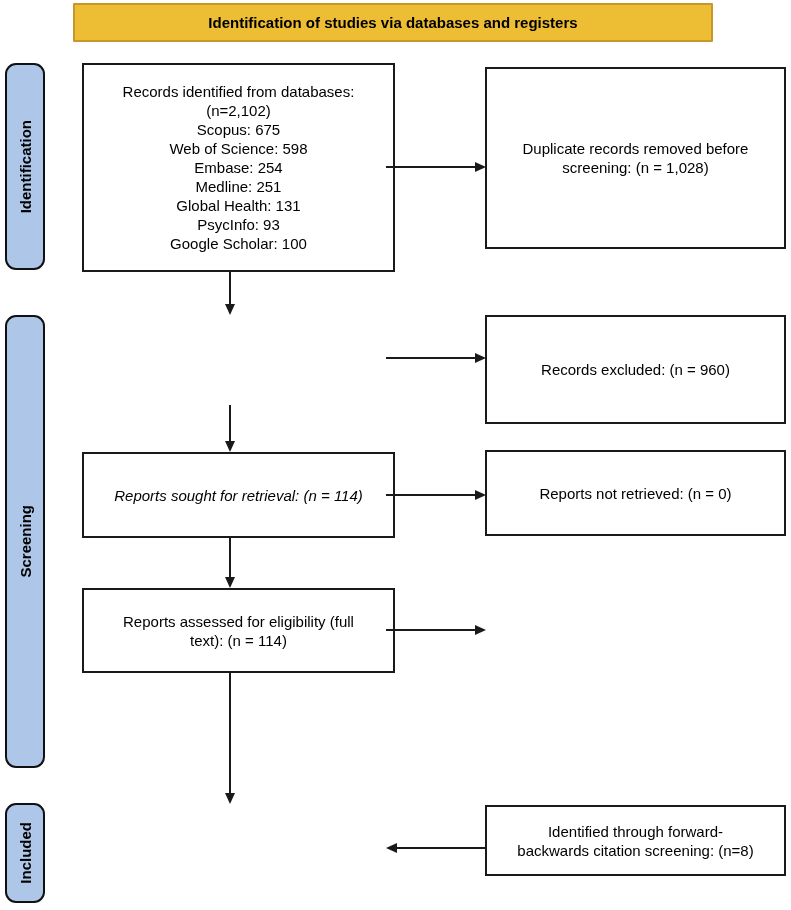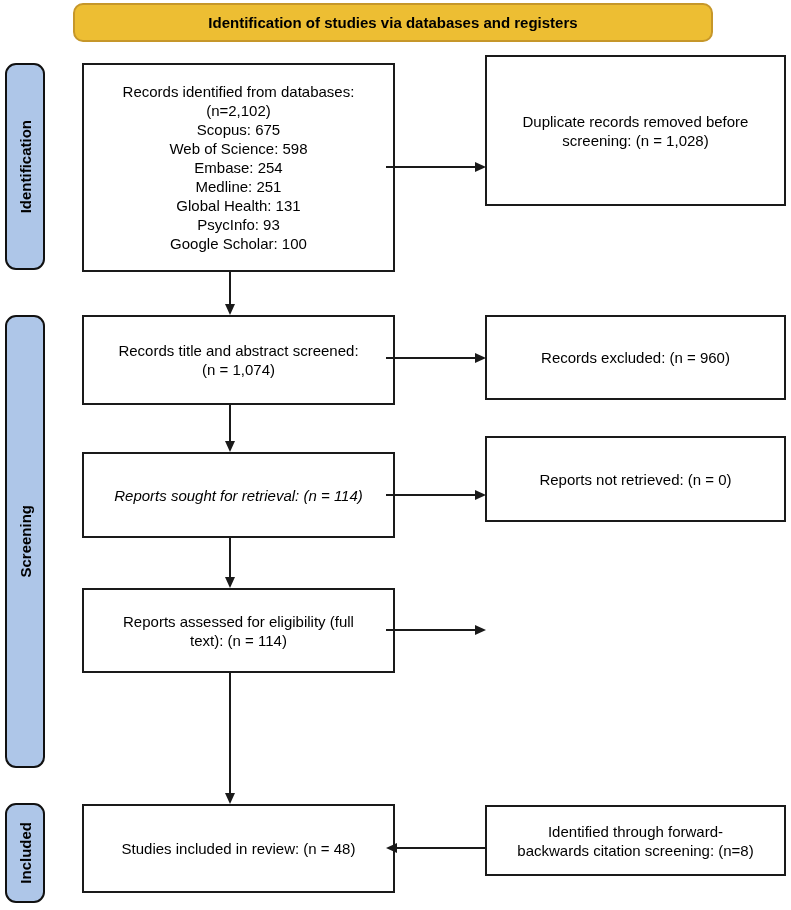--- a/index.html
+++ b/index.html
@@ -9,21 +9,21 @@
     background:#fff;
     font-family:"Liberation Sans", sans-serif;
     color:#000;
     overflow:hidden;
   }
   .banner{
     position:absolute;left:73px;top:3px;width:640px;height:39px;
     box-sizing:border-box;
     background:#EDBE33;
     border:2px solid #C6972A;
-    border-radius:10px;
+    border-radius:1px;
     display:flex;align-items:center;justify-content:center;
   }
   .banner span{font-weight:bold;font-size:15px;}
   .stage{
     position:absolute;left:5px;width:40px;
     box-sizing:border-box;
     background:#AEC6E8;
     border:2.5px solid #111;
     border-radius:11px;
     display:flex;align-items:center;justify-content:center;
@@ -50,23 +50,23 @@
     white-space:pre-line;
     padding:2px 6px;
   }
   .col-l{left:82px;width:313px;}
   .col-r{left:485px;width:301px;}
   .box-a{top:63px;height:209px;}
   .box-b{top:315px;height:90px;}
   .box-c{top:452px;height:86px;font-style:italic;}
   .box-d{top:588px;height:85px;text-align:center;}
   .box-e{top:804px;height:89px;}
-  .box-f{top:55px;height:151px;}
-  .box-g{top:315px;height:85px;text-align:right;}
-  .box-h{top:436px;height:86px;}
+  .box-f{top:67px;height:182px;}
+  .box-g{top:315px;height:109px;text-align:right;}
+  .box-h{top:450px;height:86px;}
   .box-i{top:587px;height:186px;}
   .box-j{top:805px;height:71px;}
   .arrow{position:absolute;background:#1a1a1a;}
   .arrow.h{height:2px;}
   .arrow.v{width:2px;}
   .arrow.h.right::after{
     content:"";position:absolute;right:-11px;top:-4.5px;
     border-top:5.5px solid transparent;border-bottom:5.5px solid transparent;
     border-left:11px solid #1a1a1a;
   }
@@ -109,43 +109,36 @@
 Medline: 251
 Global Health: 131
 PsycInfo: 93
 Google Scholar: 100</span>
   </div>
   <div class="fbox col-r box-f">
     <span>Duplicate records removed before
 screening: (n = 1,028)</span>
   </div>
 
-  <div class="fbox col-l box-b">
-    <span>Records title and abstract screened:
-(n = 1,074)</span>
-  </div>
   <div class="fbox col-r box-g">
     <span>Records excluded: (n = 960)</span>
   </div>
 
   <div class="fbox col-l box-c">
     <span>Reports sought for retrieval: (n = 114)</span>
   </div>
   <div class="fbox col-r box-h">
     <span>Reports not retrieved: (n = 0)</span>
   </div>
 
   <div class="fbox col-l box-d">
     <span>Reports assessed for eligibility (full
 text): (n = 114)</span>
   </div>
 
-  <div class="fbox col-l box-e">
-    <span>Studies included in review: (n = 48)</span>
-  </div>
   <div class="fbox col-r box-j">
     <span>Identified through forward-
 backwards citation screening: (n=8)</span>
   </div>
 
   <div class="arrow h right" style="left:386px;top:166px;width:89px;"></div>
   <div class="arrow v" style="left:229px;top:272px;height:32px;"></div>
   <div class="arrow h right" style="left:386px;top:357px;width:89px;"></div>
   <div class="arrow v" style="left:229px;top:405px;height:36px;"></div>
   <div class="arrow h right" style="left:386px;top:494px;width:89px;"></div>

